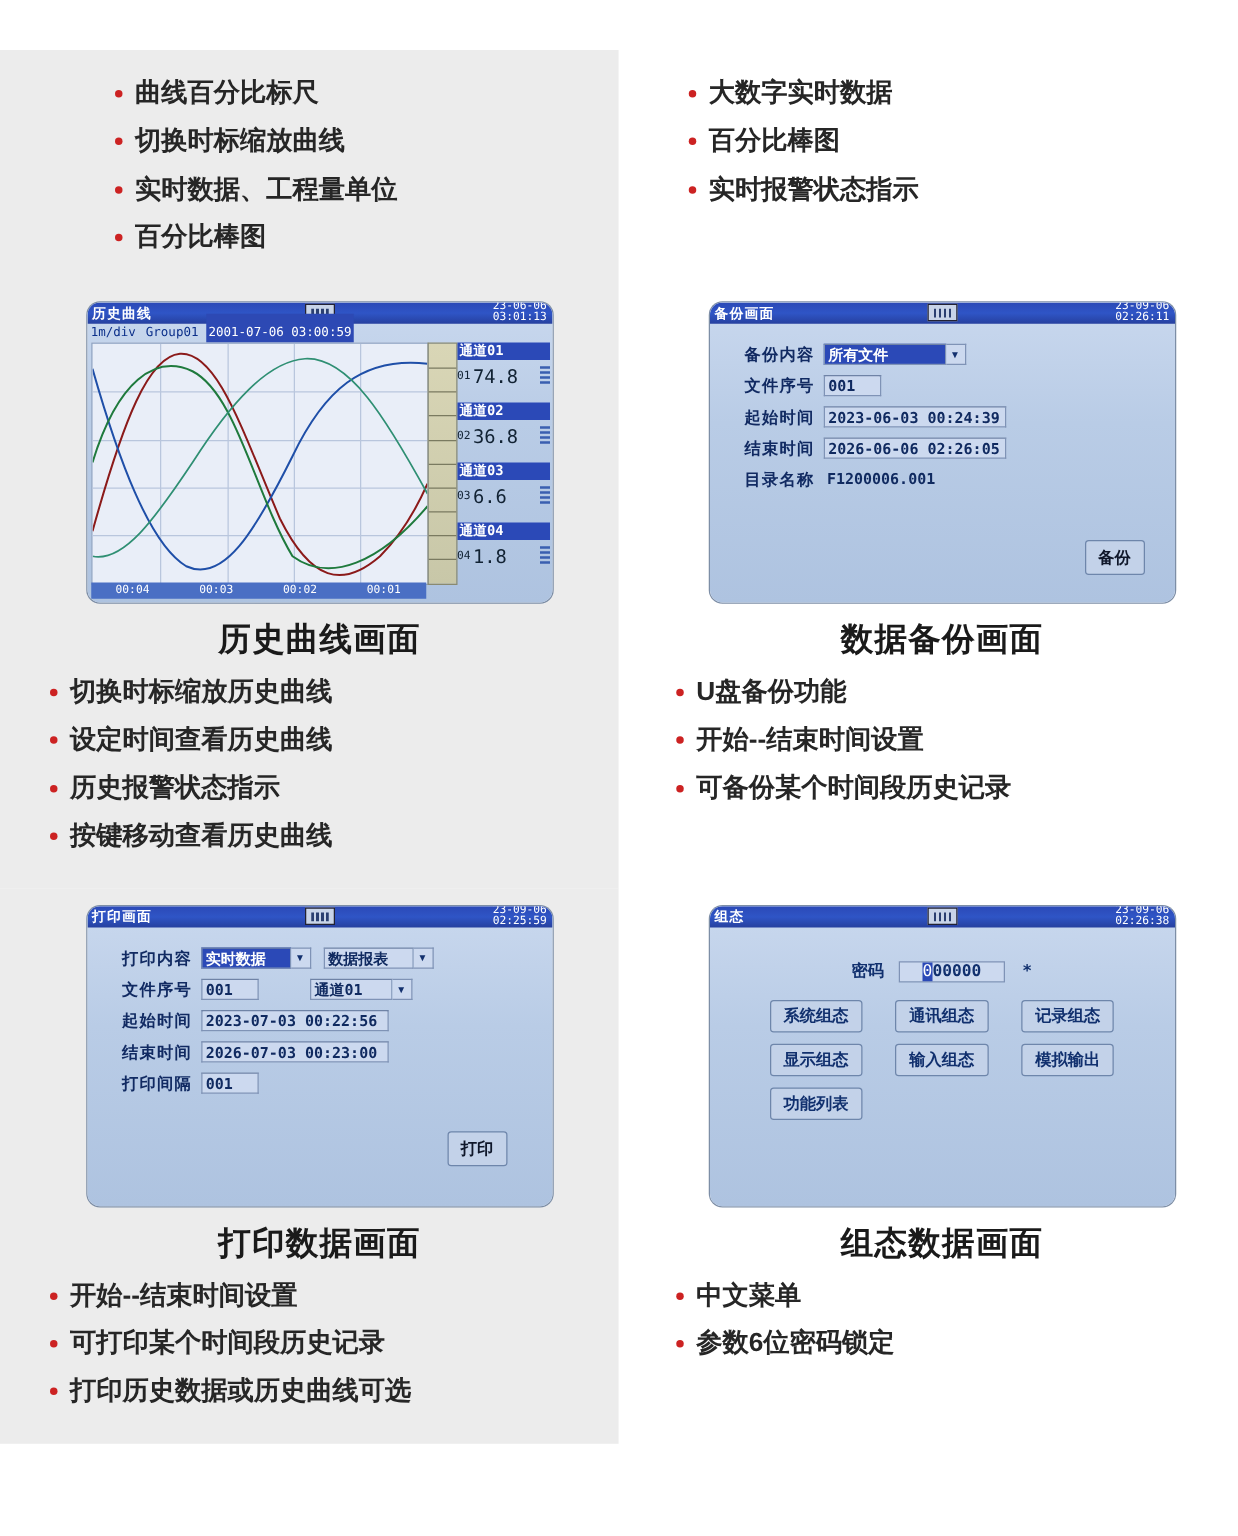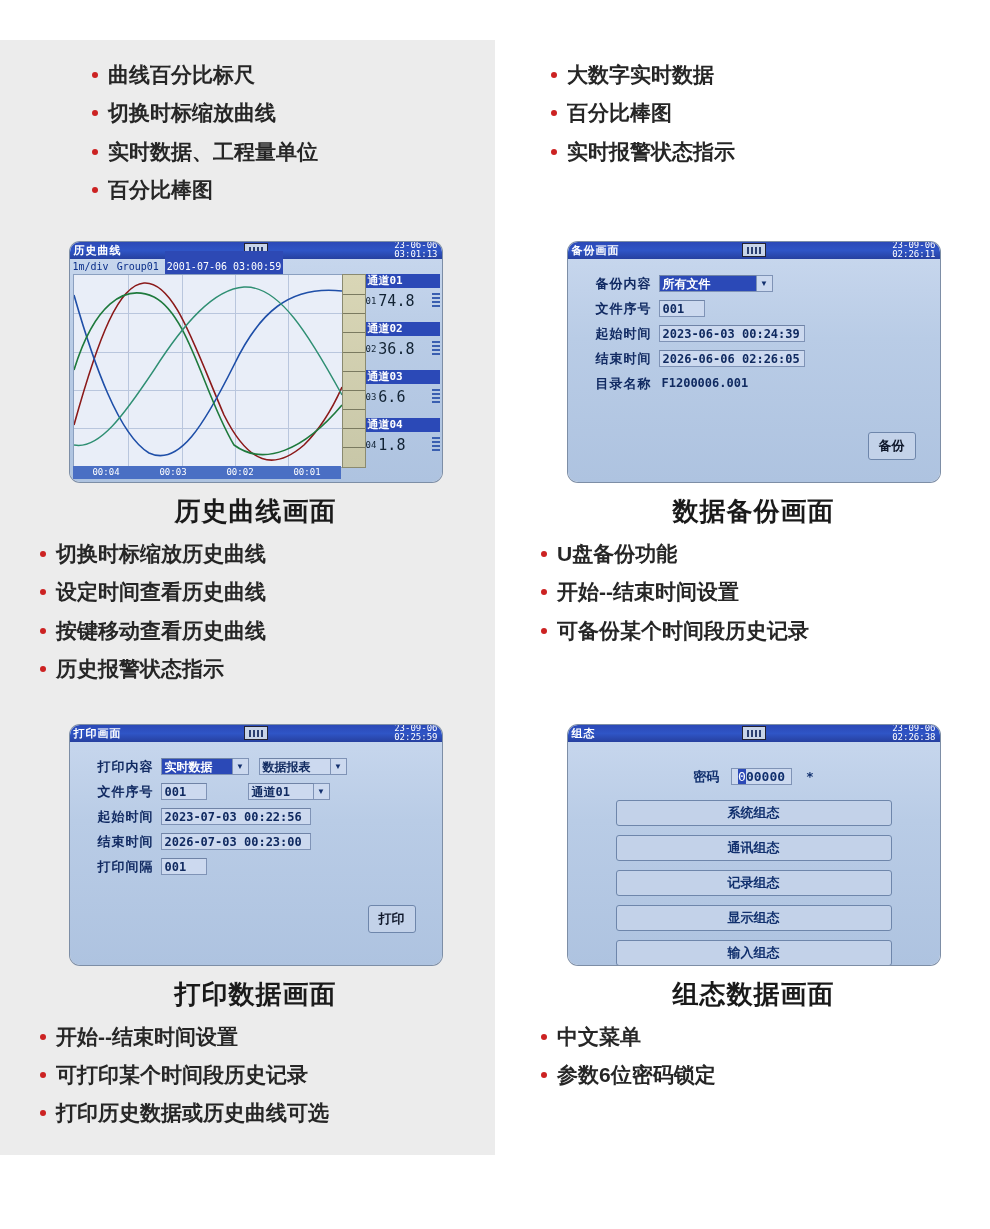--- a/index.html
+++ b/index.html
@@ -175,26 +175,26 @@
   }
 
   
   .cfg-pwd{
     text-align:center;font-size:13px;font-weight:bold;color:#11306e;
     margin-top:10px;
   }
   .cfg-pwd .pw{
     background:#ccd9ef;border:1px solid #7f93b6;
     font-family:"DejaVu Sans Mono","Liberation Mono",monospace;
-    padding:0 6px;margin-left:4px;
+    padding:0 18px;margin-left:4px;
   }
   .cfg-pwd .pw b{background:#2b49b7;color:#fff;font-weight:normal;}
   .cfg-grid{
     margin-top:14px;
-    display:grid;grid-template-columns:1fr;
+    display:grid;grid-template-columns:1fr 1fr 1fr;
     gap:9px 26px;
     padding:0 48px;
   }
   .cfg-btn{
     background:#c3d2e9;border:1px solid #6e86ab;border-radius:3px;
     font-size:13px;font-weight:bold;color:#11306e;
     text-align:center;padding:3px 0;
     font-family:"Liberation Sans",sans-serif;
   }
 
@@ -336,22 +336,22 @@
               <span></span>
               <span></span>
           </div>
         </div>
       </div>
 
       <div class="caption">历史曲线画面</div>
       <ul class="bullets">
         <li>切换时标缩放历史曲线</li>
         <li>设定时间查看历史曲线</li>
+        <li>历史报警状态指示</li>
         <li>按键移动查看历史曲线</li>
-        <li>历史报警状态指示</li>
       </ul>
     </div>
 
     <div class="cell bg-white pad-r">
       <div class="screen">
         <div class="titlebar">
           <span class="tb-title">备份画面</span>
           <span class="tb-icon">
               <i></i>
             </span>
@@ -448,21 +448,21 @@
           <div class="frow">
             <span class="flabel">结束时间</span>
             <span class="finput" style="width:150px">2026-07-03 00:23:00</span>
           </div>
 
           <div class="frow">
             <span class="flabel">打印间隔</span>
             <span class="finput" style="width:46px">001</span>
           </div>
 
-          <div class="fbtn" style="right:26px;bottom:48px">打印</div>
+          <div class="fbtn" style="right:36px;bottom:48px">打印</div>
         </div>
       </div>
 
       <div class="caption">打印数据画面</div>
       <ul class="bullets">
         <li>开始--结束时间设置</li>
         <li>可打印某个时间段历史记录</li>
         <li>打印历史数据或历史曲线可选</li>
       </ul>
     </div>

